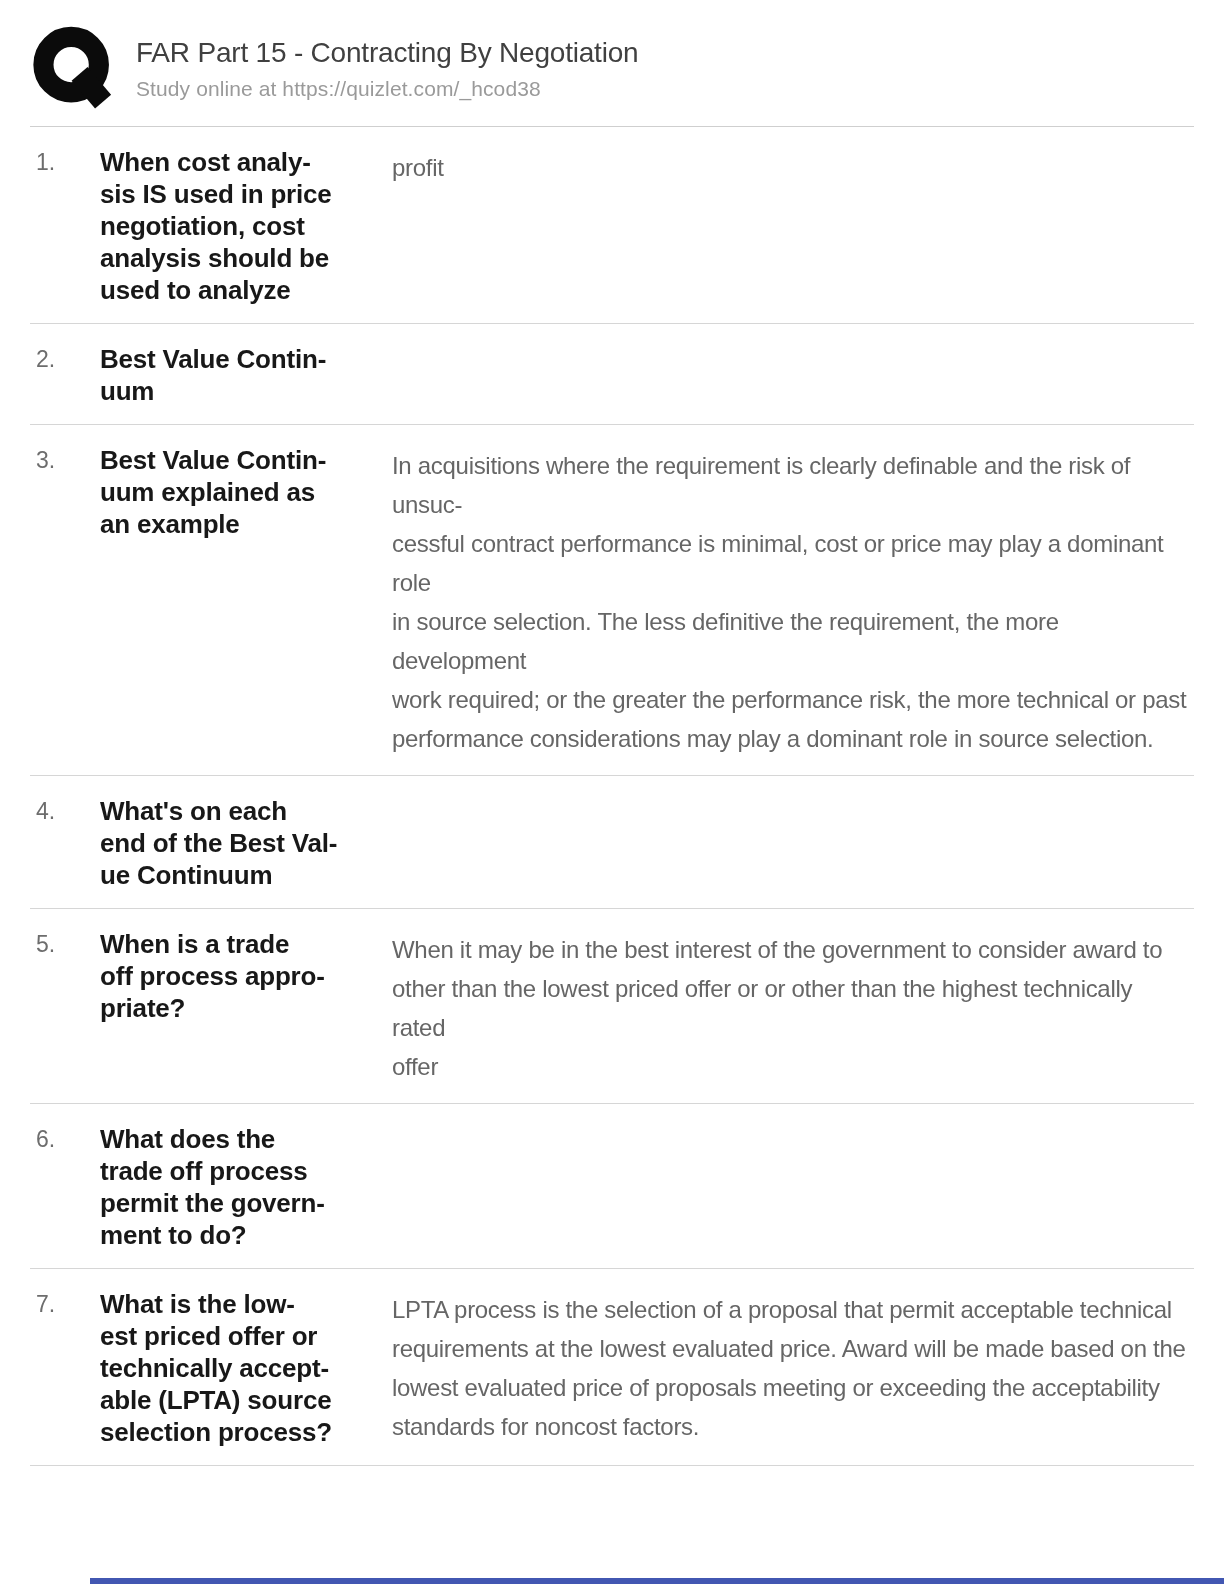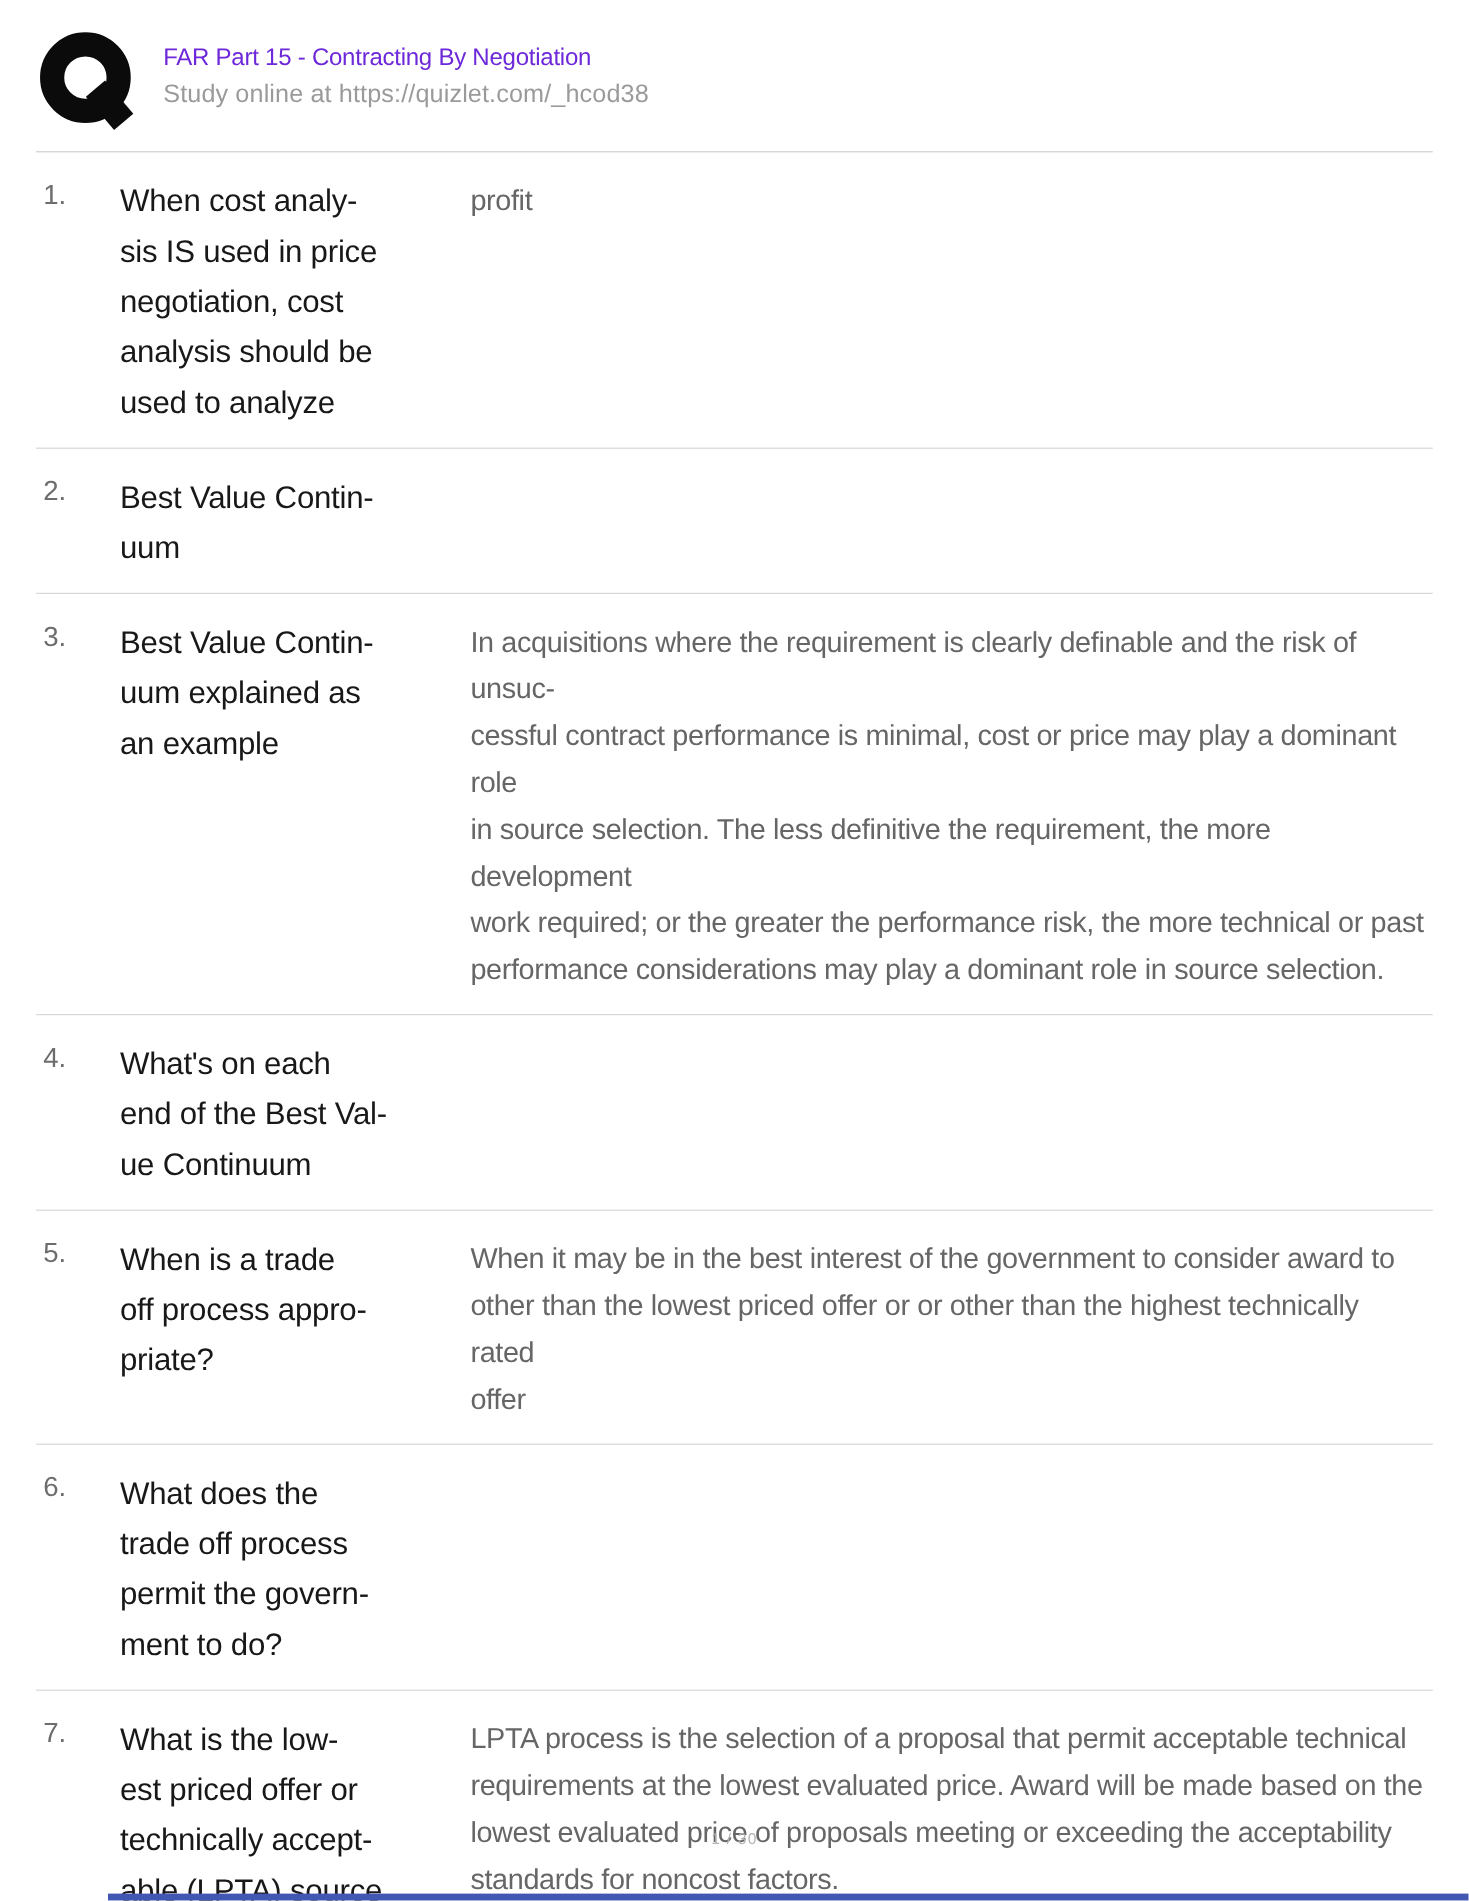--- a/index.html
+++ b/index.html
@@ -19,23 +19,23 @@
     padding: 24px 34px 0 30px;
   }
   .logo-wrap {
     width: 84px;
     height: 88px;
     flex: 0 0 auto;
     margin-right: 22px;
   }
   .header-text { padding-top: 12px; }
   .title {
-    font-size: 20px;
+    font-size: 28px;
     font-weight: 400;
-    color: #6d28d9;
+    color: #404040;
     letter-spacing: -0.2px;
     line-height: 1.2;
   }
   .subtitle {
     margin-top: 7px;
     font-size: 21px;
     color: #9a9a9a;
     letter-spacing: 0.1px;
   }
   .header-rule {
@@ -53,23 +53,23 @@
   }
   .card:last-child { border-bottom: none; }
   .num {
     font-size: 23px;
     color: #6d6d6d;
     padding-left: 6px;
     padding-top: 3px;
   }
   .term {
     font-size: 26px;
-    font-weight: 400;
+    font-weight: 700;
     color: #181818;
-    line-height: 42px;
+    line-height: 32px;
     letter-spacing: -0.2px;
     white-space: pre-line;
   }
   .def {
     font-size: 24px;
     color: #666666;
     line-height: 39px;
     letter-spacing: -0.3px;
     white-space: pre-line;
     padding-top: 2px;
@@ -173,16 +173,15 @@
 est priced offer or
 technically accept-
 able (LPTA) source
 selection process?</div>
     <div class="def">LPTA process is the selection of a proposal that permit acceptable technical
 requirements at the lowest evaluated price. Award will be made based on the
 lowest evaluated price of proposals meeting or exceeding the acceptability
 standards for noncost factors.</div>
   </div>
 
-  <div class="footer">1 / 30</div>
   <div class="accent-bar"></div>
 
 </div>
 
 </body></html>

